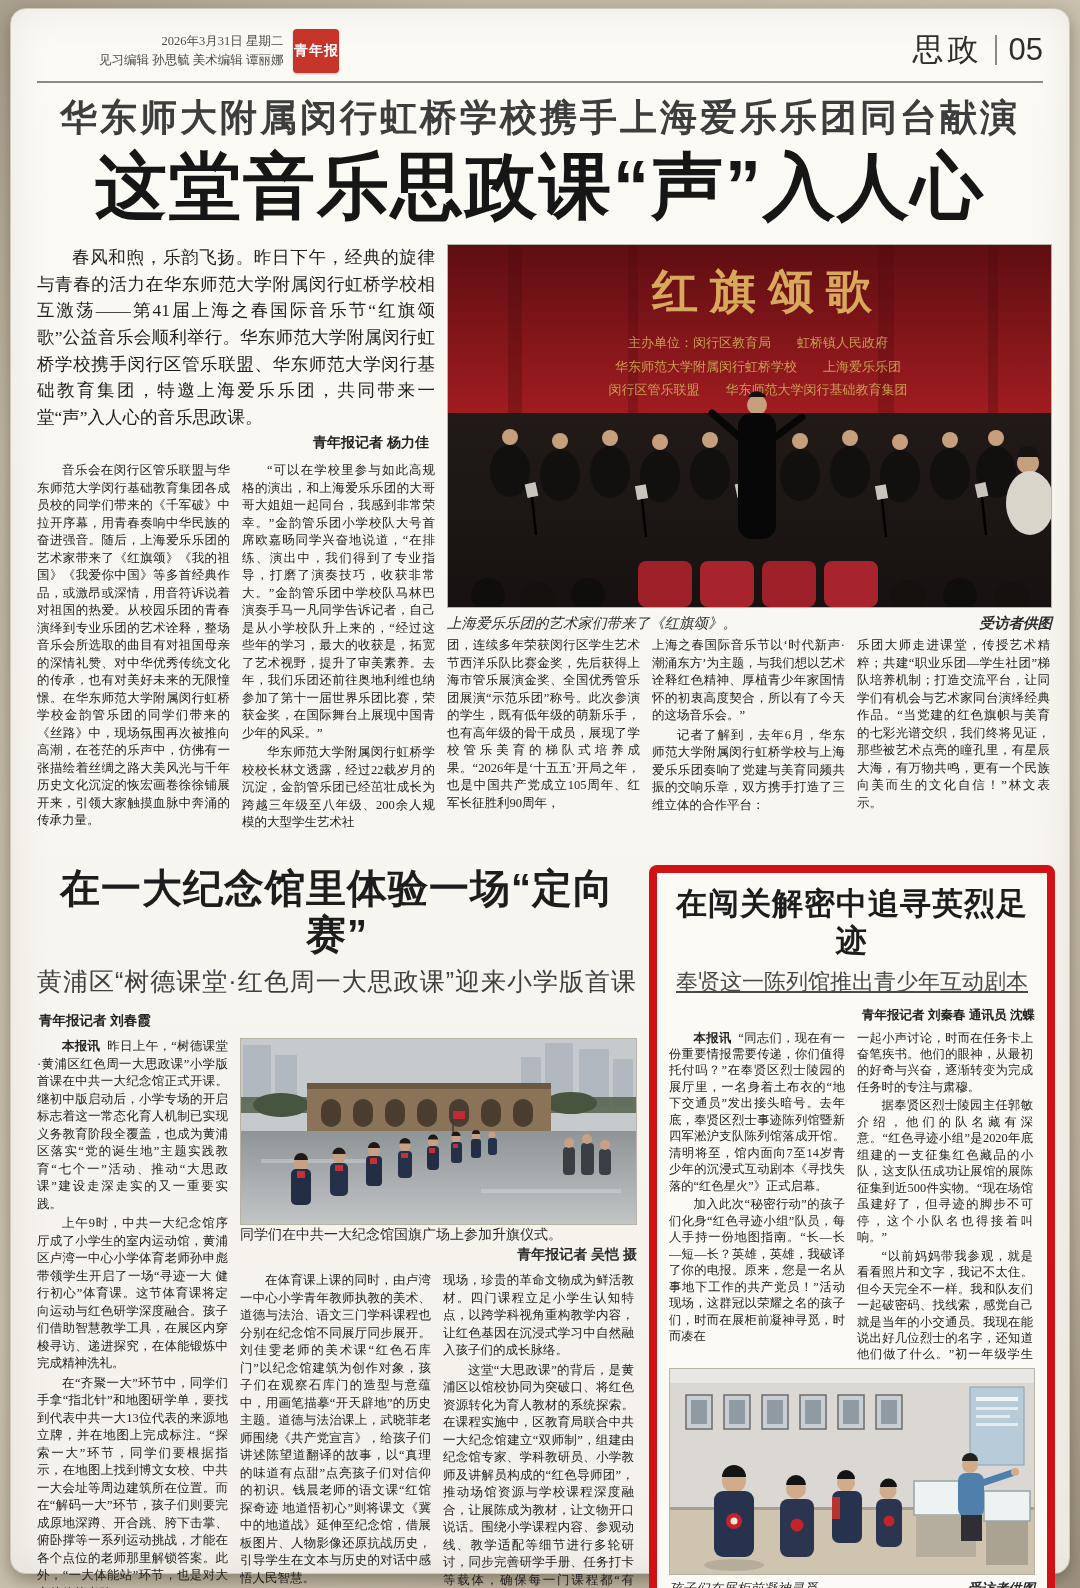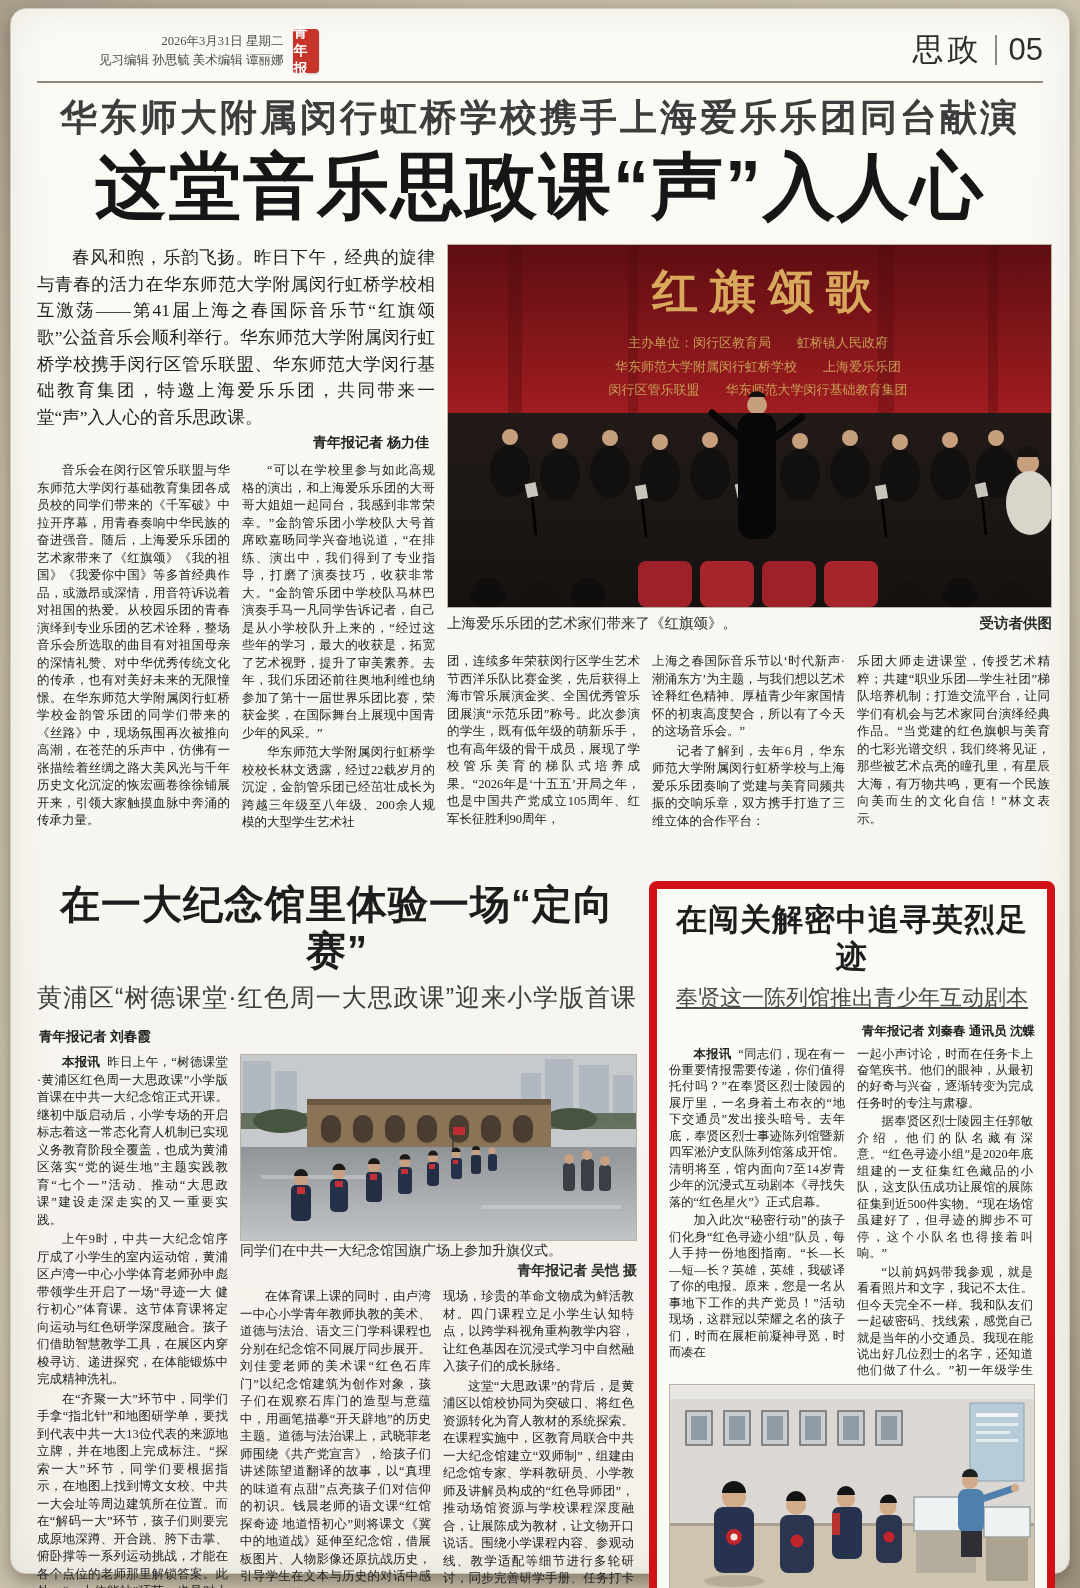--- a/index.html
+++ b/index.html
@@ -12,21 +12,21 @@
     position:absolute;left:10px;top:8px;right:10px;bottom:14px;
     background:linear-gradient(180deg,#fbfaf5 0%,#f7f5ef 60%,#f3f1ea 100%);
     border:1px solid #cfc9bb;border-radius:16px;
     box-shadow:0 6px 18px rgba(60,50,35,.45), inset 0 0 40px rgba(120,105,80,.12);
     padding:10px 26px 16px 26px;box-sizing:border-box;
   }
   
   .masthead{display:flex;align-items:flex-end;border-bottom:2px solid #8f8a80;padding:10px 0 8px 0;}
   .mh-left{display:flex;align-items:center;gap:10px;margin-left:62px;}
   .mh-dates{text-align:right;color:#4a4a48;font-size:12.5px;line-height:1.55;font-family:"Liberation Serif",serif;}
-  .mh-logo{width:26px;height:44px;background:#c6342a;border-radius:4px;color:#fff;
+  .mh-logo{width:46px;height:44px;background:#c6342a;border-radius:4px;color:#fff;
     display:flex;align-items:center;justify-content:center;font-size:14px;font-weight:bold;
     font-family:"Liberation Serif",serif;letter-spacing:1px;box-shadow:0 1px 2px rgba(0,0,0,.25);}
   .mh-spacer{flex:1;}
   .mh-right{display:flex;align-items:center;gap:12px;padding-bottom:2px;}
   .mh-section{font-size:31px;color:#2e2e2e;letter-spacing:4px;font-family:"Liberation Serif",serif;}
   .mh-vr{width:2px;height:30px;background:#8a8a88;}
   .mh-pageno{font-size:31px;color:#2e2e2e;font-weight:500;}
   
   .a1{margin-top:14px;}
   .a1-kicker{font-size:37px;color:#3d3d3d;text-align:center;letter-spacing:3px;font-weight:600;line-height:1.15;}
@@ -38,24 +38,24 @@
     text-align:justify;text-indent:2em;}
   .a1-byline{text-align:right;font-size:14px;font-weight:700;color:#222;margin:4px 6px 10px 0;}
   .a1-leftcols{display:flex;gap:12px;flex:1;overflow:hidden;}
   .col{font-family:"Liberation Serif",serif;font-size:12.5px;line-height:1.4;color:#222;
     text-align:justify;overflow:hidden;}
   .a1-leftcols .col{width:193px;}
   .col p{margin:0 0 2px 0;text-indent:2em;}
   .col p.cont{text-indent:0;}
   .a1-right{flex:1;display:flex;flex-direction:column;}
   .photo{display:block;border:1px solid #b9b3a6;background:#222;}
-  .capline{display:flex;justify-content:space-between;align-items:flex-end;margin-top:6px;}
+  .capline{display:flex;justify-content:space-between;align-items:flex-end;margin-top:6px;font-style:italic;}
   .cap{font-size:14.5px;color:#2c2c2c;font-weight:500;}
   .credit{font-size:14.5px;color:#2c2c2c;font-weight:700;}
-  .a1-rightcols{display:flex;gap:12px;margin-top:20px;height:212px;overflow:hidden;}
+  .a1-rightcols{display:flex;gap:12px;margin-top:4px;height:212px;overflow:hidden;}
   .a1-rightcols .col{width:193px;}
   
   .bottom{display:flex;gap:12px;margin-top:16px;}
   
   .a2{width:600px;}
   .a2-headline{font-size:40px;font-weight:800;color:#1d1d1d;text-align:center;letter-spacing:1px;line-height:1.15;}
   .a2-subhead{font-size:25px;color:#3f3f3f;text-align:right;letter-spacing:1px;margin-top:8px;font-weight:500;}
   .a2-byline{font-size:13.5px;font-weight:700;color:#222;margin:14px 0 8px 2px;}
   .a2-bodyrow{display:flex;gap:12px;}
   .a2-c1{width:193px;height:616px;}

